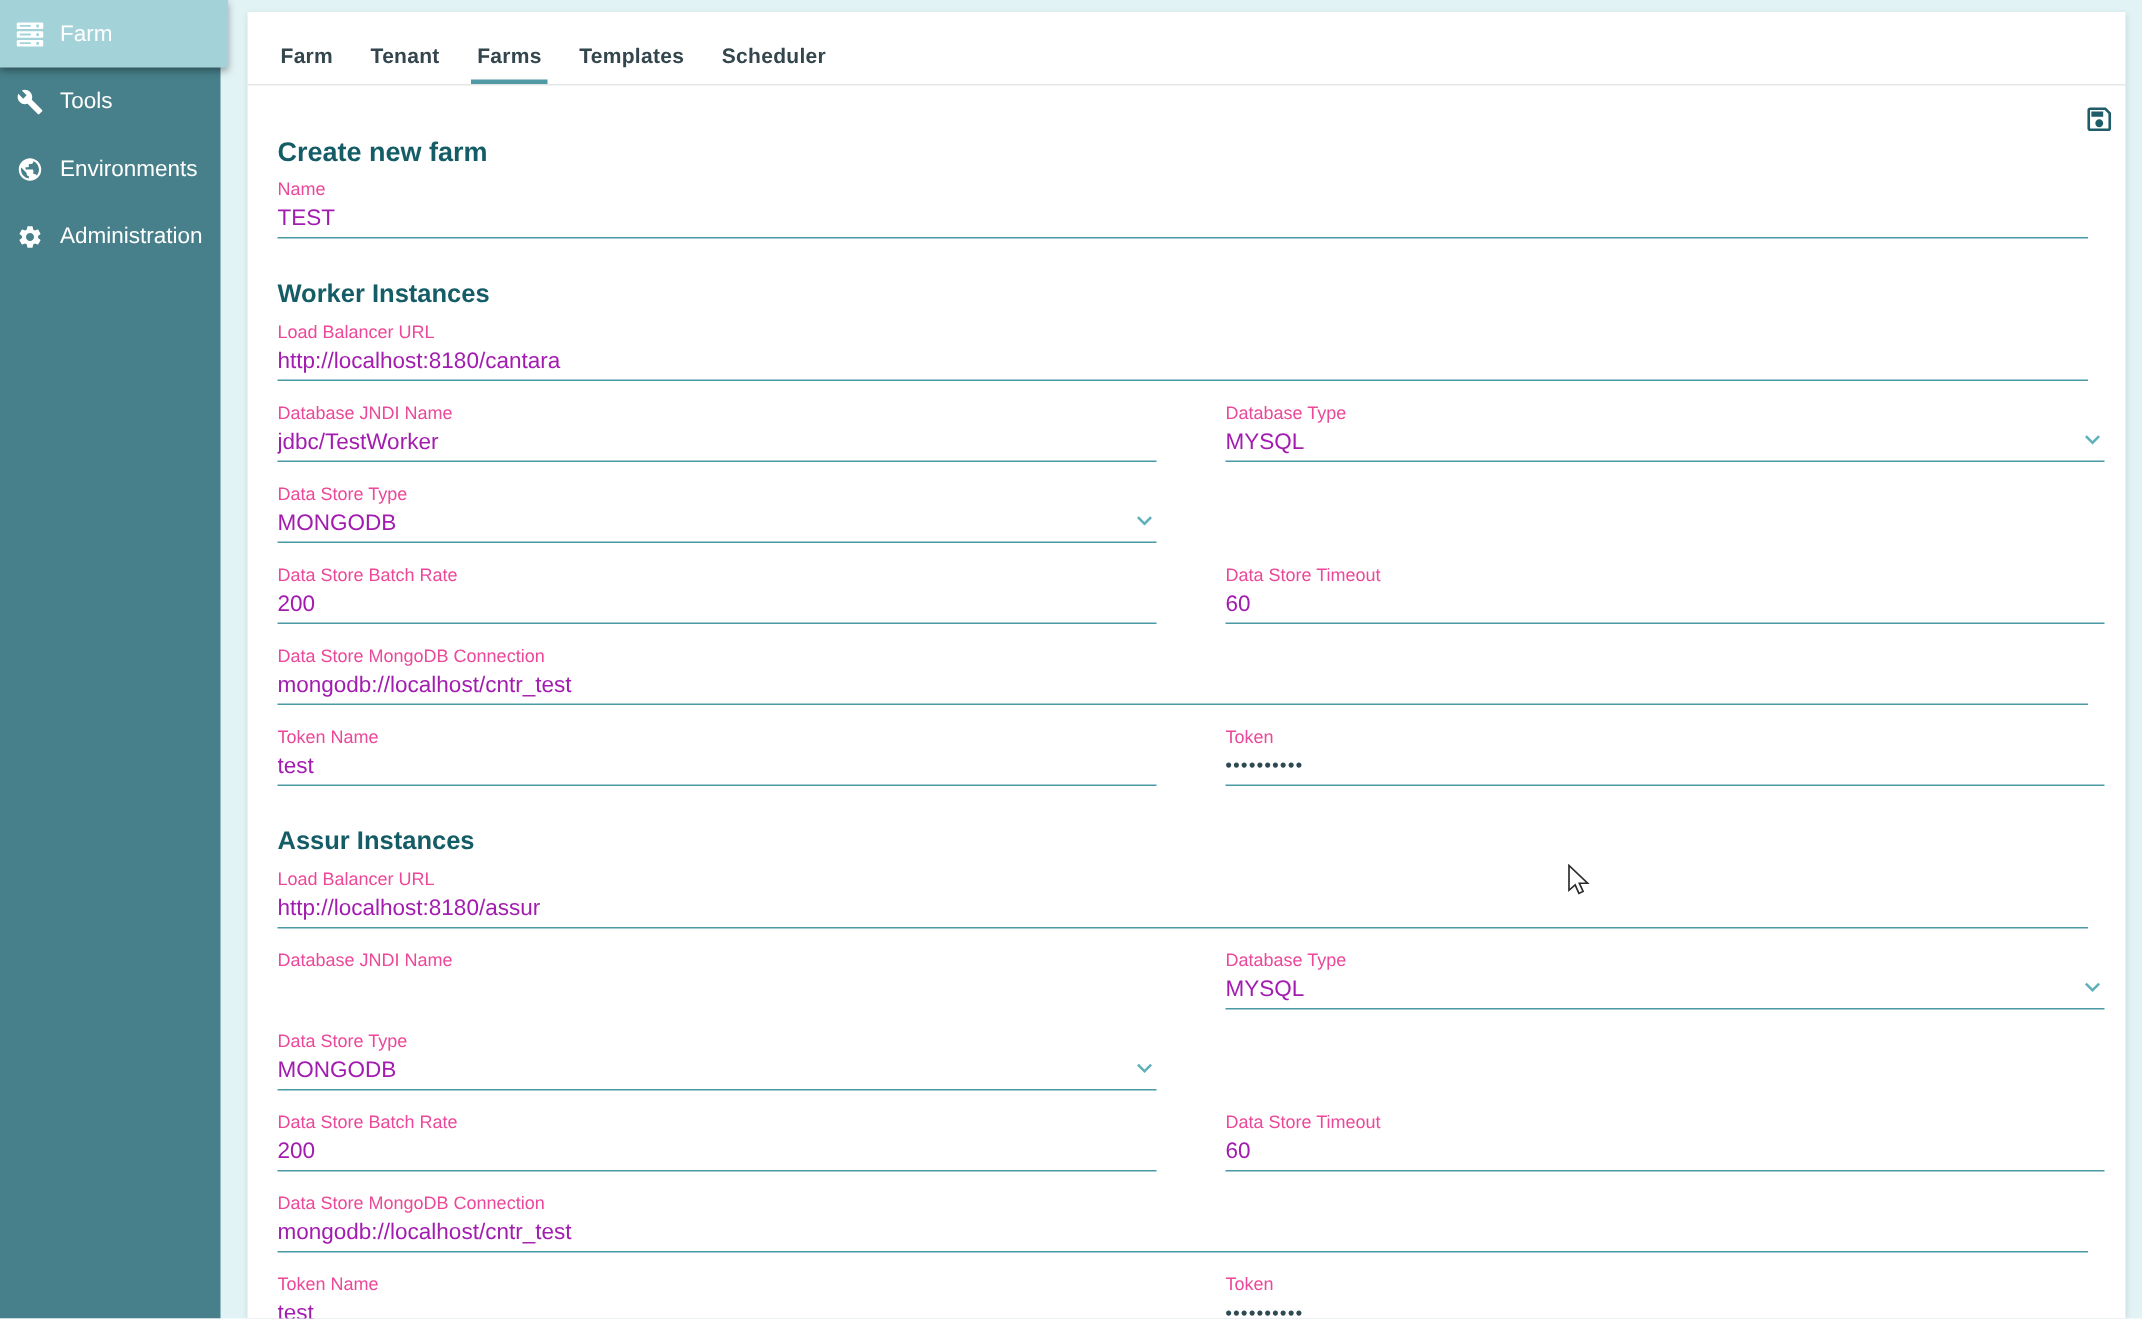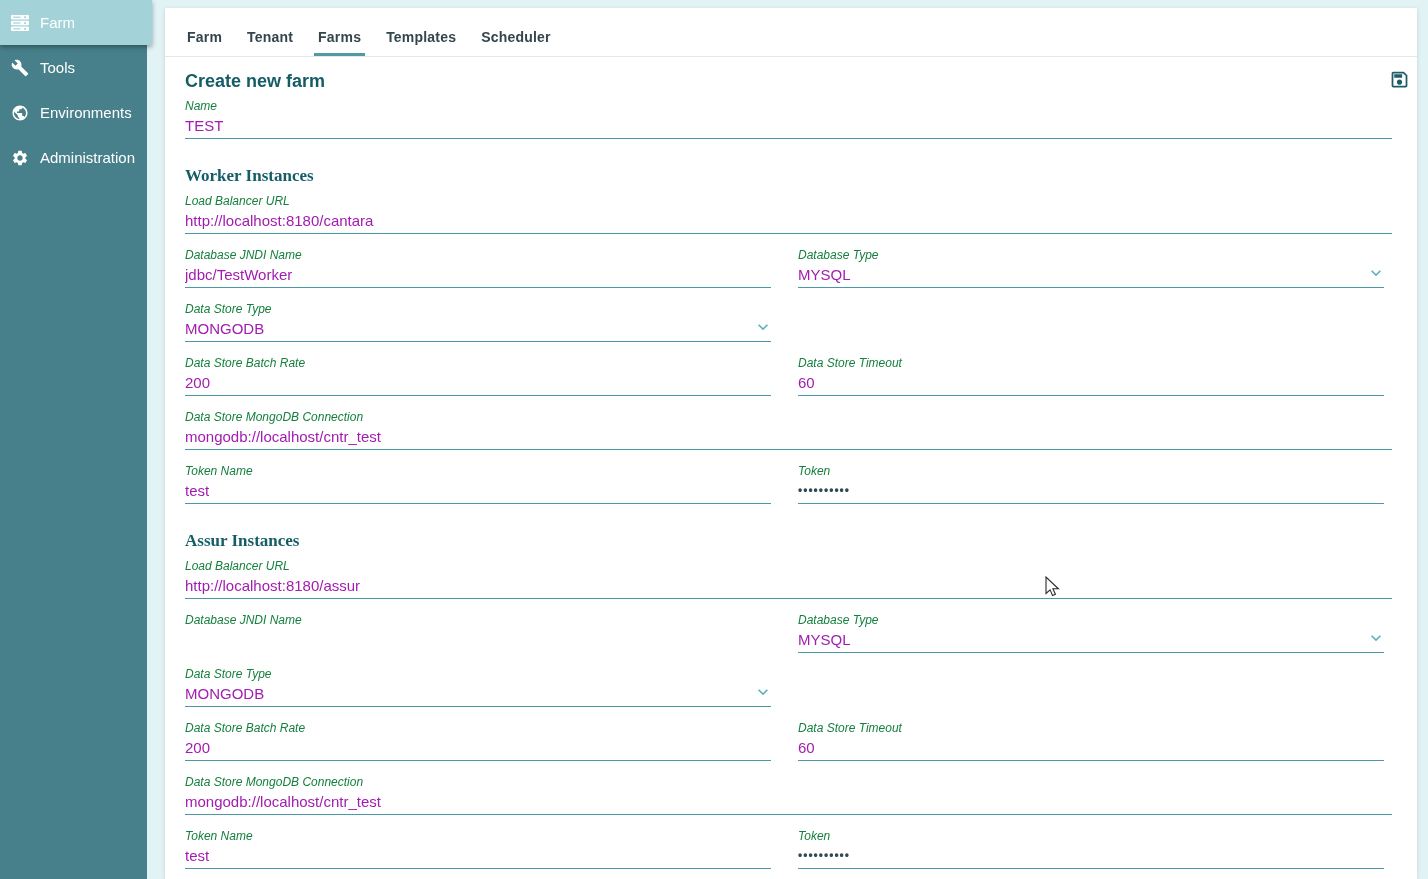--- a/index.html
+++ b/index.html
@@ -43,32 +43,32 @@
     cursor:pointer;
   }
   .tab.active::after {
     content:""; position:absolute; left:-2px; right:-2px; bottom:0; height:3px;
     background:#4f9aa4;
   }
   .content {
     position:relative; padding:14px 25px 0 20px;
     display:flex; flex-direction:column;
   }
-  .page-title { font-size:18px; font-weight:700; color:#155d66; height:22px; margin-bottom:6px; }
-  .section-title { font-size:17px; font-weight:700; color:#155d66; height:20px; margin:13px 0 8px;font-family:Liberation Serif, serif; }
+  .page-title { font-size:18px; font-weight:700; color:#155d66; height:22px; margin-bottom:6px;margin-top:20px; }
+  .section-title { font-size:17px; font-weight:700; color:#155d66; height:20px; margin:13px 0 8px; }
   .save-btn {
     position:absolute; top:61px; right:6px; width:24px; height:24px;
     background:none; border:none; cursor:pointer; padding:0;
   }
   .save-btn svg { width:21px; height:21px; fill:#1d5c68; }
   
   .field { position:relative; margin-bottom:14px; }
-  .row { display:flex; gap:27px; }
+  .row { display:flex; gap:46px; }
   .row .field { flex:0 0 586px; }
-  .f-label { font-size:12px; line-height:14px; color:#15803d; margin-bottom:2px;font-style:italic; }
+  .f-label { font-size:12px; line-height:14px; color:#ec4899; margin-bottom:2px; }
   .f-value {
     font-size:15px; line-height:19px; color:#a21caf;
     padding:1px 0 3px; border-bottom:1px solid #4a9aa6;
     min-height:24px; white-space:nowrap; overflow:hidden;
   }
   .f-value.pwd { font-size:12px; font-weight:700; letter-spacing:1px; color:#2f4a52; }
   .chevron {
     position:absolute; right:-2px; bottom:5px; width:20px; height:20px; pointer-events:none;
   }
   .chevron svg { width:20px; height:20px; fill:#5fb0ba; }

